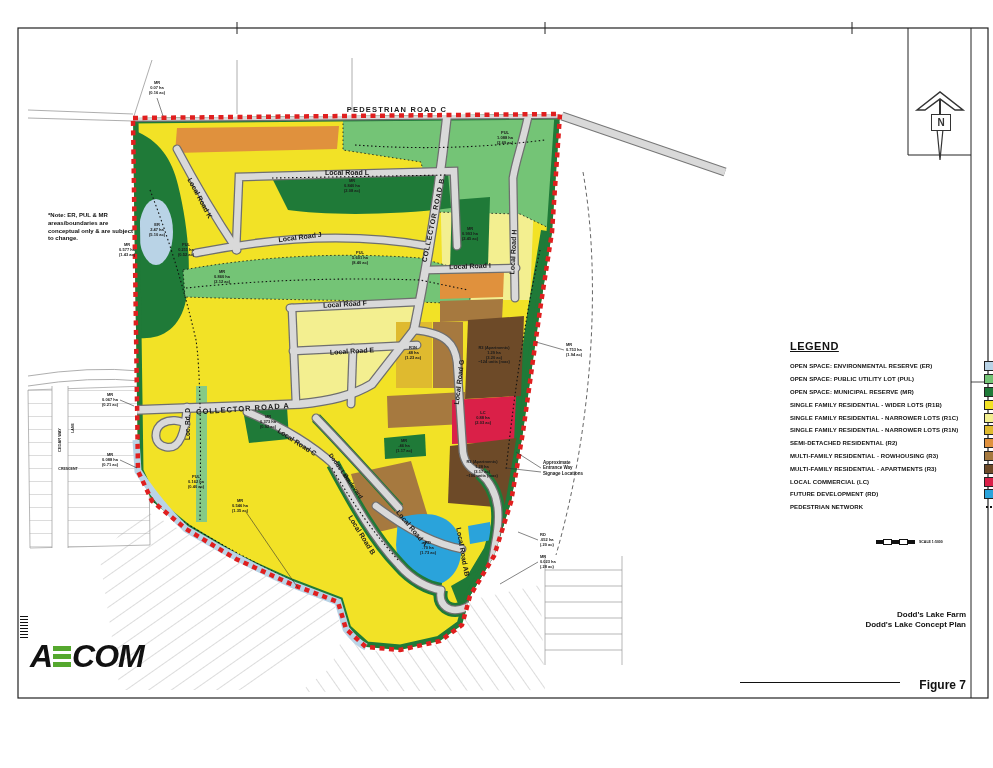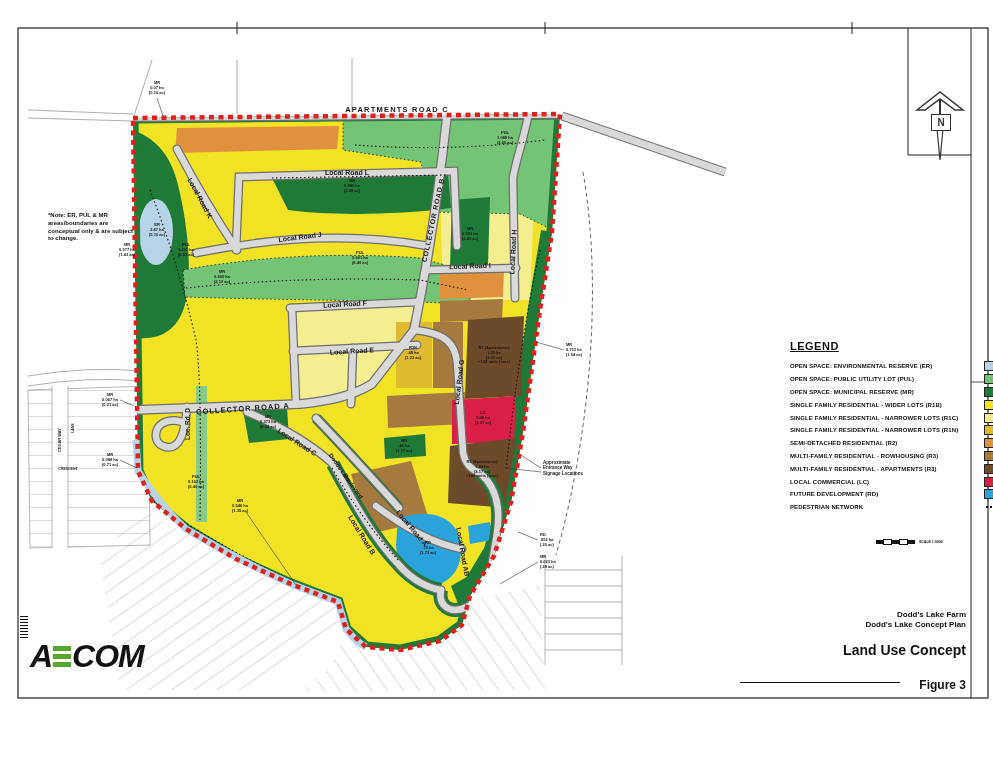--- a/index.html
+++ b/index.html
@@ -240,21 +240,21 @@
     <g stroke="#333" fill="none">
       <polygon points="917,110 940,92 963,110 955,110 940,99 925,110" stroke-width="1.5" fill="#fff"></polygon>
       <line x1="940" y1="99" x2="940" y2="114" stroke-width="2"></line>
       <path d="M937,129 L940,160 L943,129" stroke-width="1.2"></path>
     </g>
   </svg>
 
   <div class="north-n">N</div>
 
   <div id="map-labels">
-      <div class="road-label" style="left: 397px; top: 110px; font-size: 7.5px; letter-spacing: 1.2px; transform: translate(-50%, -50%) rotate(0deg);">APARTMENTS ROAD C</div>
+      <div class="road-label" style="left: 397px; top: 110px; font-size: 7.5px; letter-spacing: 1.2px; transform: translate(-50%, -50%) rotate(0deg);">PEDESTRIAN ROAD C</div>
       <div class="road-label" style="left: 433px; top: 220px; font-size: 7px; letter-spacing: 0.8px; transform: translate(-50%, -50%) rotate(-78deg);">COLLECTOR ROAD B</div>
       <div class="road-label" style="left: 243px; top: 409px; font-size: 7.5px; letter-spacing: 1px; transform: translate(-50%, -50%) rotate(-4deg);">COLLECTOR ROAD A</div>
       <div class="road-label" style="left: 347px; top: 172px; font-size: 7px; transform: translate(-50%, -50%) rotate(0deg);">Local Road L</div>
       <div class="road-label" style="left: 200px; top: 198px; font-size: 7px; transform: translate(-50%, -50%) rotate(62deg);">Local Road K</div>
       <div class="road-label" style="left: 300px; top: 237px; font-size: 7px; transform: translate(-50%, -50%) rotate(-7deg);">Local Road J</div>
       <div class="road-label" style="left: 470px; top: 266px; font-size: 7px; transform: translate(-50%, -50%) rotate(-2deg);">Local Road I</div>
       <div class="road-label" style="left: 513px; top: 252px; font-size: 7px; transform: translate(-50%, -50%) rotate(-87deg);">Local Road H</div>
       <div class="road-label" style="left: 459px; top: 382px; font-size: 7px; transform: translate(-50%, -50%) rotate(-83deg);">Local Road G</div>
       <div class="road-label" style="left: 345px; top: 304px; font-size: 7px; transform: translate(-50%, -50%) rotate(-3deg);">Local Road F</div>
       <div class="road-label" style="left: 352px; top: 351px; font-size: 7px; transform: translate(-50%, -50%) rotate(-3deg);">Local Road E</div>
@@ -405,24 +405,23 @@
       <span class="sb-seg" style="background:#fff;border:0.8px solid #111"></span>
       <span class="sb-seg" style="background:#111"></span>
       <span class="sb-seg" style="background:#fff;border:0.8px solid #111"></span>
       <span class="sb-seg" style="background:#111"></span>
     <span class="scale-label">SCALE 1:5000</span>
   </div>
 
   <div class="titleblock">
     <div class="tb-line">Dodd's Lake Farm</div>
     <div class="tb-line">Dodd's Lake Concept Plan</div>
-    <div class="tb-title">Land Use Concept</div>
   </div>
   <div class="tb-rule"></div>
-  <div class="tb-figure">Figure 3</div>
+  <div class="tb-figure">Figure 7</div>
 
   <div class="stamp"></div>
   <div class="logo">
     <span>A</span>
     <span class="ebars">
         <i></i>
         <i></i>
         <i></i>
       </span>
     <span>COM</span>

